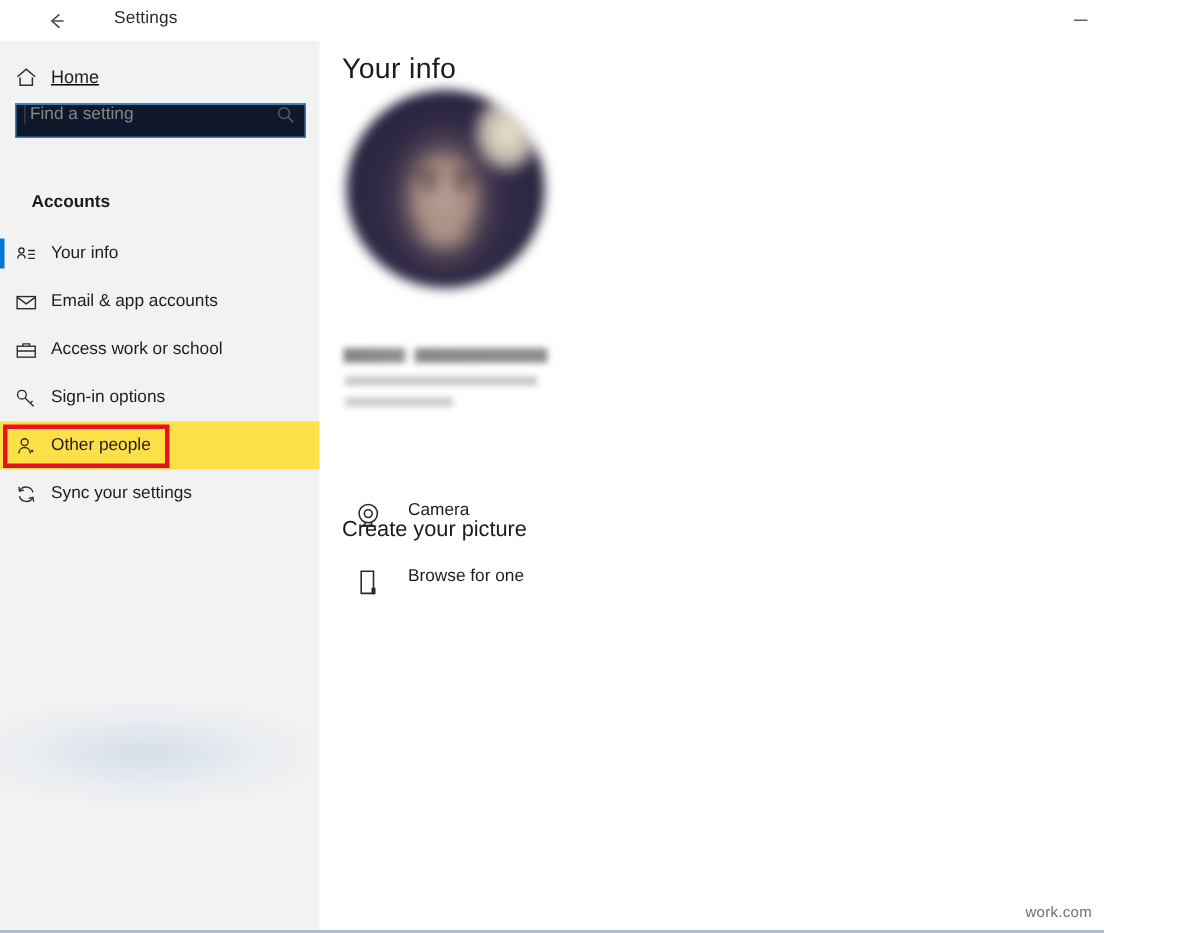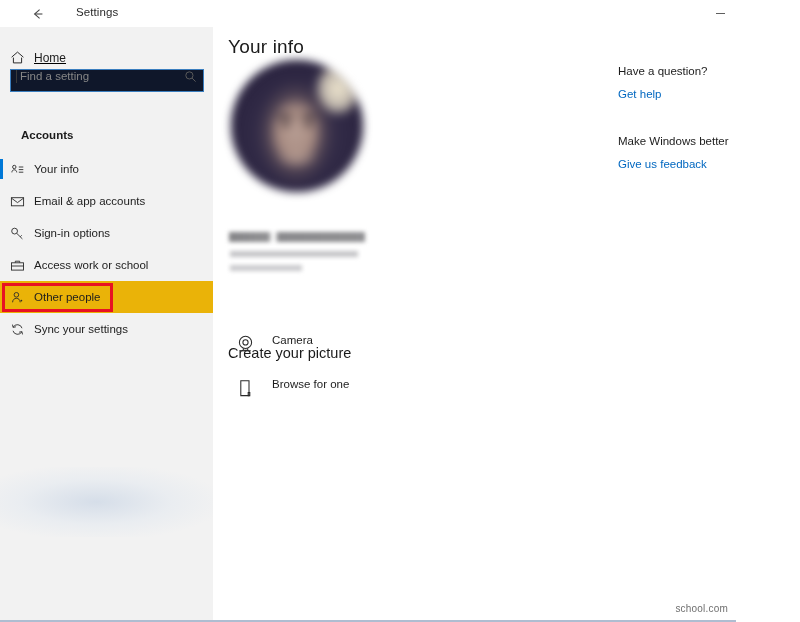--- a/index.html
+++ b/index.html
@@ -87,21 +87,21 @@
     background: radial-gradient(ellipse at 45% 50%, rgba(190,205,225,0.55) 0%, rgba(214,225,238,0.30) 45%, rgba(242,242,242,0) 78%);
     pointer-events: none;
   }
   .home-row {
     position: absolute;
     left: 0;
     top: 10px;
     width: 213px;
     height: 28px;
     display: flex;
-    align-items: flex-end;
+    align-items: center;
     text-decoration: underline;
   }
   .home-icon {
     width: 34px;
     display: flex;
     justify-content: center;
     color: #2c2c2c;
   }
   .home-label {
     font-size: 12px;
@@ -168,21 +168,21 @@
   }
   .nav-item.selected::before {
     content: "";
     position: absolute;
     left: 0;
     top: 6px;
     width: 3px;
     height: 20px;
     background: #0078d7;
   }
-  .nav-item.hovered { background: #eab308; }
+  .nav-item.hovered { background: #fde047; }
   .nav-icon {
     width: 34px;
     min-width: 34px;
     display: flex;
     justify-content: center;
     align-items: center;
     color: #2b2b2b;
   }
   .nav-label {
     font-size: 11.5px;
@@ -426,37 +426,37 @@
             <rect x="1.4" y="3.7" width="12.2" height="8.1" fill="none" stroke="#2b2b2b" stroke-width=".9"></rect>
             <path d="M1.4 4.1 L7.5 8.6 L13.6 4.1" fill="none" stroke="#2b2b2b" stroke-width=".9"></path>
           </svg>
         </span>
         <span class="nav-label">Email &amp; app accounts</span>
       </div>
 
       <div class="nav-item">
         <span class="nav-icon">
           <svg width="15" height="15" viewBox="0 0 15 15" aria-hidden="true">
+            <rect x="1.5" y="4.8" width="12" height="7.3" fill="none" stroke="#2b2b2b" stroke-width=".9"></rect>
+            <path d="M5.3 4.6 V3.2 h4.4 V4.6" fill="none" stroke="#2b2b2b" stroke-width=".9"></path>
+            <line x1="1.5" y1="8" x2="13.5" y2="8" stroke="#2b2b2b" stroke-width=".9"></line>
+          </svg>
+        </span>
+        <span class="nav-label">Access work or school</span>
+      </div>
+
+      <div class="nav-item">
+        <span class="nav-icon">
+          <svg width="15" height="15" viewBox="0 0 15 15" aria-hidden="true">
             <circle cx="4.6" cy="5.1" r="2.9" fill="none" stroke="#2b2b2b" stroke-width=".9"></circle>
             <line x1="6.7" y1="7.3" x2="12.4" y2="12.9" stroke="#2b2b2b" stroke-width=".9"></line>
             <line x1="10.3" y1="10.7" x2="11.7" y2="9.3" stroke="#2b2b2b" stroke-width=".9"></line>
           </svg>
         </span>
         <span class="nav-label">Sign-in options</span>
-      </div>
-
-      <div class="nav-item">
-        <span class="nav-icon">
-          <svg width="15" height="15" viewBox="0 0 15 15" aria-hidden="true">
-            <rect x="1.5" y="4.8" width="12" height="7.3" fill="none" stroke="#2b2b2b" stroke-width=".9"></rect>
-            <path d="M5.3 4.6 V3.2 h4.4 V4.6" fill="none" stroke="#2b2b2b" stroke-width=".9"></path>
-            <line x1="1.5" y1="8" x2="13.5" y2="8" stroke="#2b2b2b" stroke-width=".9"></line>
-          </svg>
-        </span>
-        <span class="nav-label">Access work or school</span>
       </div>
 
       <div class="nav-item hovered">
         <span class="nav-icon">
           <svg width="15" height="15" viewBox="0 0 15 15" aria-hidden="true">
             <circle cx="6.4" cy="4.8" r="2.3" fill="none" stroke="#2b2b2b" stroke-width=".9"></circle>
             <path d="M2.6 12.3 c0-2.4 1.7-4 3.8-4 s3.8 1.6 3.8 4" fill="none" stroke="#2b2b2b" stroke-width=".9"></path>
             <circle cx="11.4" cy="10.6" r=".85" fill="#2b2b2b"></circle>
           </svg>
         </span>
@@ -513,25 +513,18 @@
     <div class="action-row browse">
       <span class="action-icon">
         <svg width="21" height="21" viewBox="0 0 21 21" aria-hidden="true">
           <path d="M5.8 2.8 H14 V17.6 H5.8 Z" fill="none" stroke="#2a2a2a" stroke-width="1.05"></path>
           <path d="M13.2 14.4 h1.6 v3.2 h-1.6 z" fill="none" stroke="#2a2a2a" stroke-width="1.05"></path>
         </svg>
       </span>
       <span class="action-label">Browse for one</span>
     </div>
 
-    <div class="help-col">
-      <div class="help-head">Have a question?</div>
-      <a class="help-link">Get help</a>
-      <div class="help-gap"></div>
-      <div class="help-head">Make Windows better</div>
-      <a class="help-link">Give us feedback</a>
-    </div>
 
   </div>
 
-  <div class="watermark">school.com</div>
+  <div class="watermark">work.com</div>
 
 </div>
 
 </body></html>

